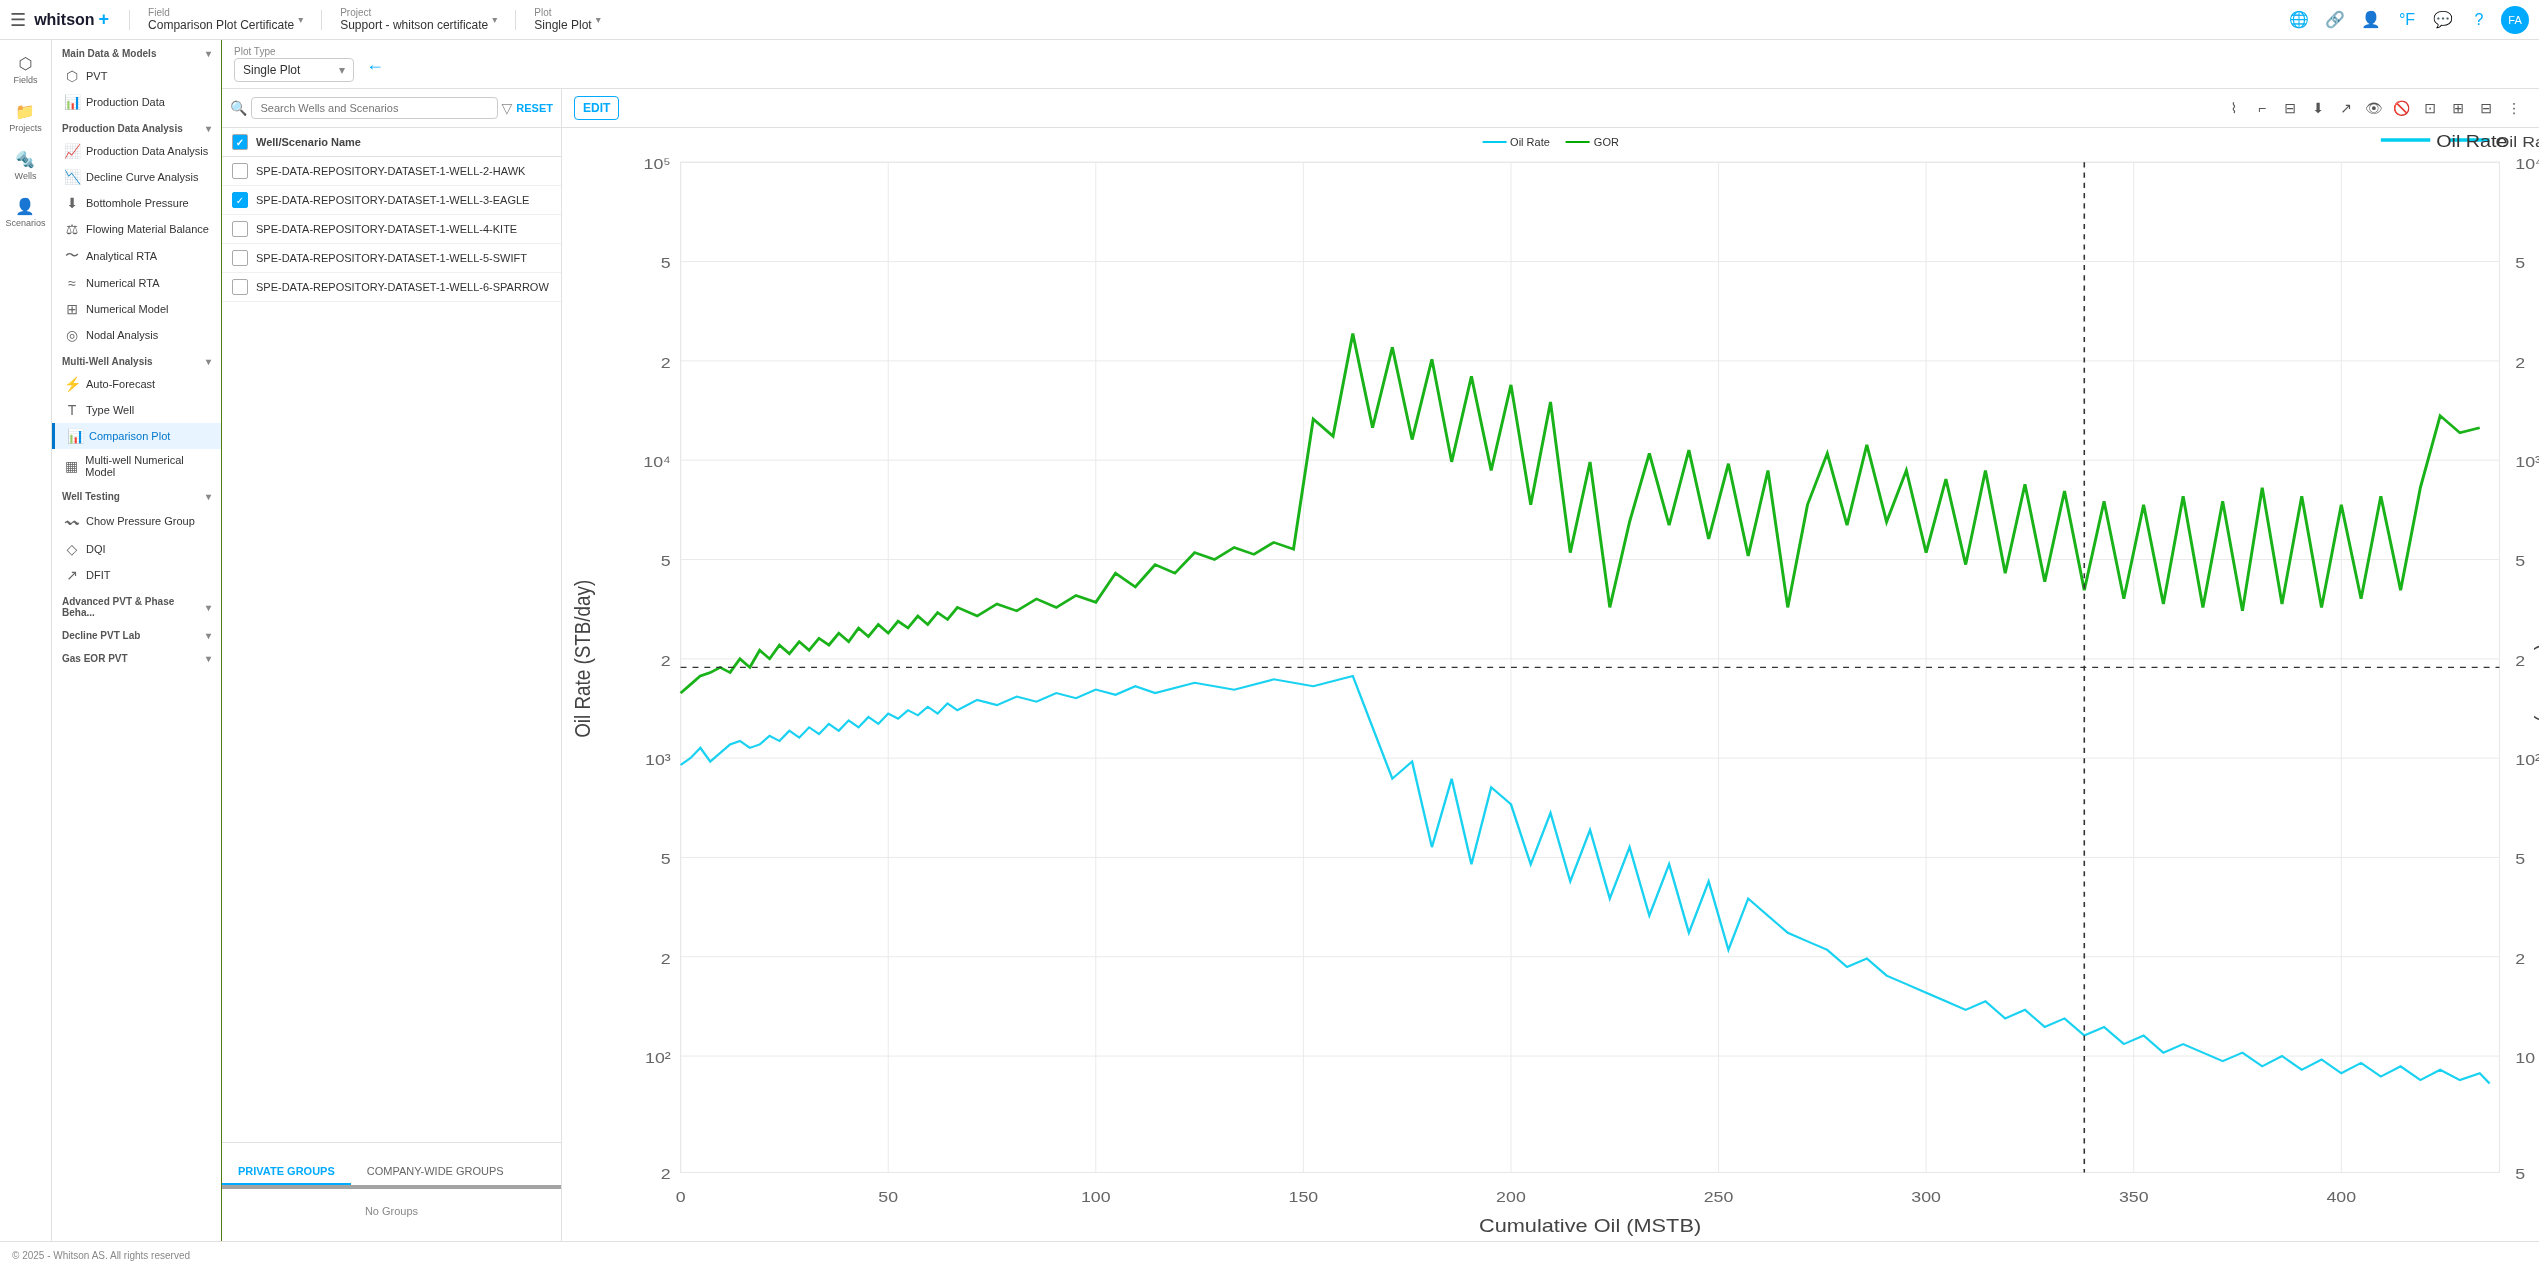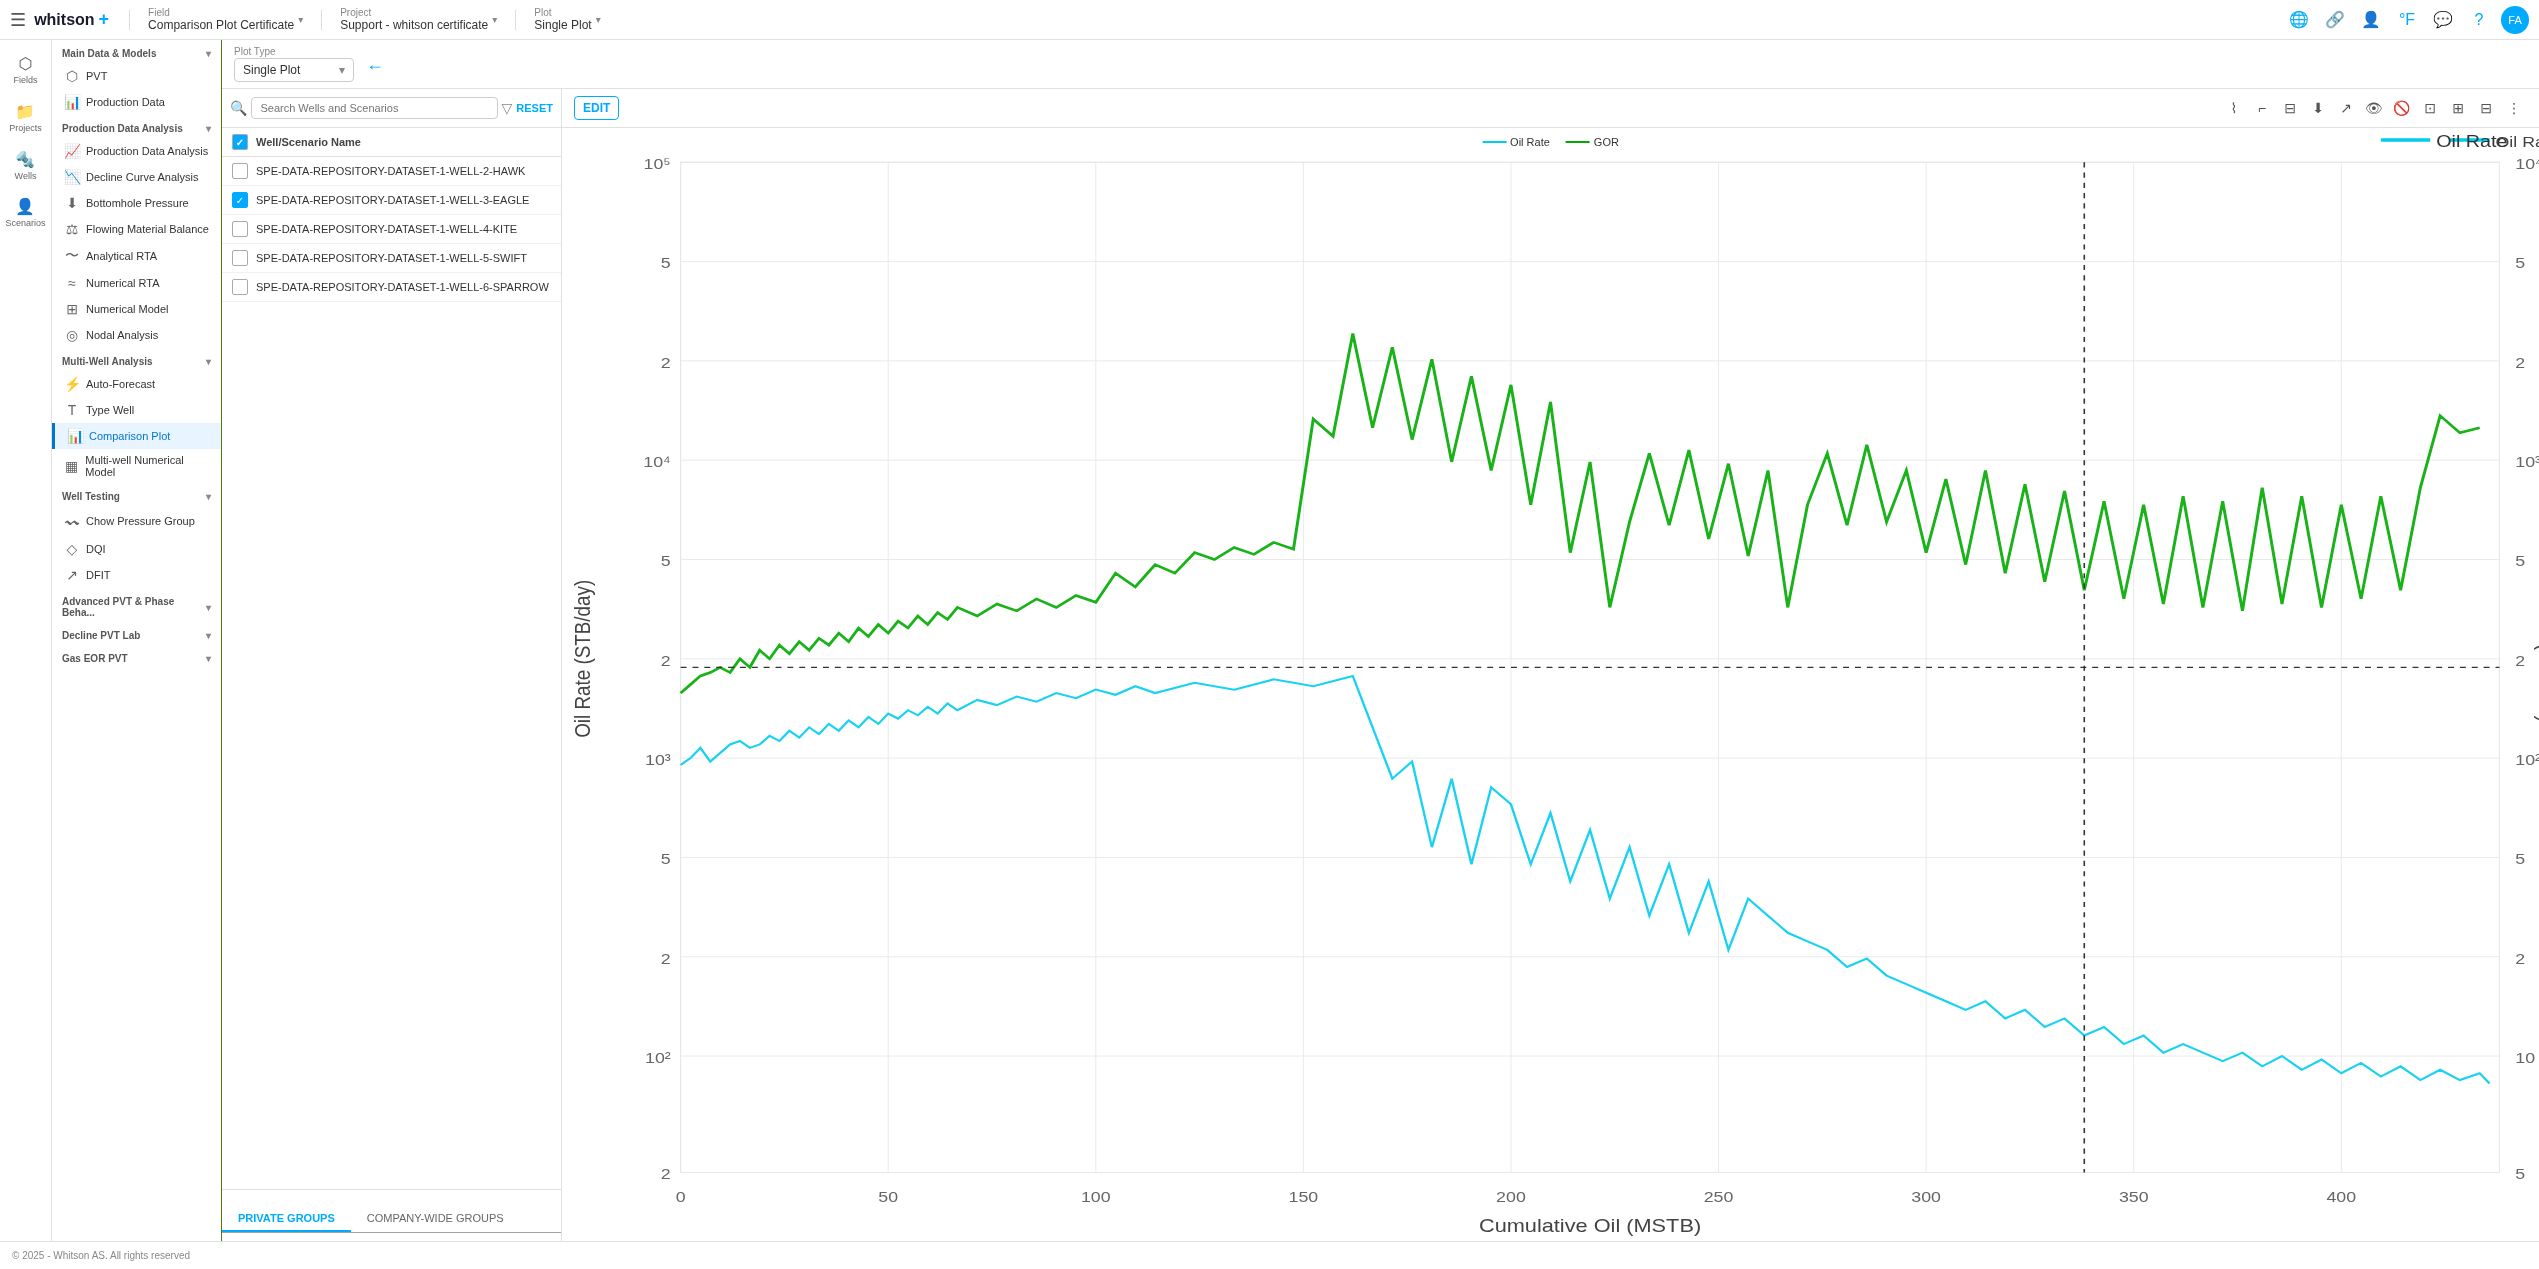--- a/index.html
+++ b/index.html
@@ -60,21 +60,21 @@
     .reset-btn { color: #00aaff; font-size: 11px; font-weight: 600; cursor: pointer; }
     .wells-header { display: flex; align-items: center; padding: 6px 10px; border-bottom: 1px solid #e0e0e0; font-size: 11px; font-weight: 600; color: #444; }
     .wells-header .checkbox { width: 16px; height: 16px; border: 1px solid #aaa; border-radius: 2px; margin-right: 8px; background: #00aaff; display: flex; align-items: center; justify-content: center; cursor: pointer; }
     .wells-header .checkbox .check { color: white; font-size: 10px; }
     .wells-list { overflow-y: auto; flex: 1; }
     .well-item { display: flex; align-items: center; padding: 6px 10px; border-bottom: 1px solid #f0f0f0; cursor: pointer; font-size: 11px; color: #333; }
     .well-checkbox { width: 16px; height: 16px; border: 1px solid #aaa; border-radius: 2px; margin-right: 8px; flex-shrink: 0; display: flex; align-items: center; justify-content: center; cursor: pointer; }
     .well-checkbox.checked { background: #00aaff; border-color: #00aaff; }
     .well-checkbox.checked .check { color: white; font-size: 10px; }
     .groups-panel { border-top: 1px solid #e0e0e0; padding: 8px 0; }
-    .groups-tabs { display: flex; border-bottom: 1px solid #a3a3a3; margin-top: 8px; }
+    .groups-tabs { display: flex; border-bottom: 4px solid #a3a3a3; margin-top: 8px; }
     .groups-tab { padding: 6px 16px; font-size: 11px; cursor: pointer; color: #666; }
     .groups-tab.active { color: #00aaff; border-bottom: 2px solid #00aaff; font-weight: 600; }
     .groups-empty { padding: 16px; text-align: center; color: #888; font-size: 11px; }
 
     
     .chart-area { flex: 1; display: flex; flex-direction: column; overflow: hidden; }
     .chart-toolbar { display: flex; align-items: center; padding: 6px 12px; border-bottom: 1px solid #e0e0e0; gap: 2px; }
     .edit-btn { color: #00aaff; font-size: 12px; font-weight: 600; cursor: pointer; padding: 4px 8px; border: 1px solid #00aaff; border-radius: 4px; }
     .chart-tool-btn { width: 26px; height: 26px; display: flex; align-items: center; justify-content: center; cursor: pointer; border-radius: 4px; color: #555; font-size: 14px; }
     .chart-spacer { flex: 1; }
@@ -308,20 +308,21 @@
             <div class="well-checkbox"></div>
             <span>SPE-DATA-REPOSITORY-DATASET-1-WELL-6-SPARROW</span>
           </div>
         </div>
 
         <div class="groups-panel">
           <div class="groups-tabs">
             <div class="groups-tab active">PRIVATE GROUPS</div>
             <div class="groups-tab">COMPANY-WIDE GROUPS</div>
           </div>
+          <div class="groups-empty">No Groups</div>
         </div>
       </div>
 
       <div class="chart-area">
         <div class="chart-toolbar">
           <span class="edit-btn">EDIT</span>
           <div class="chart-spacer"></div>
           <div class="chart-tool-btn">⌇</div>
           <div class="chart-tool-btn">⌐</div>
           <div class="chart-tool-btn">⊟</div>

